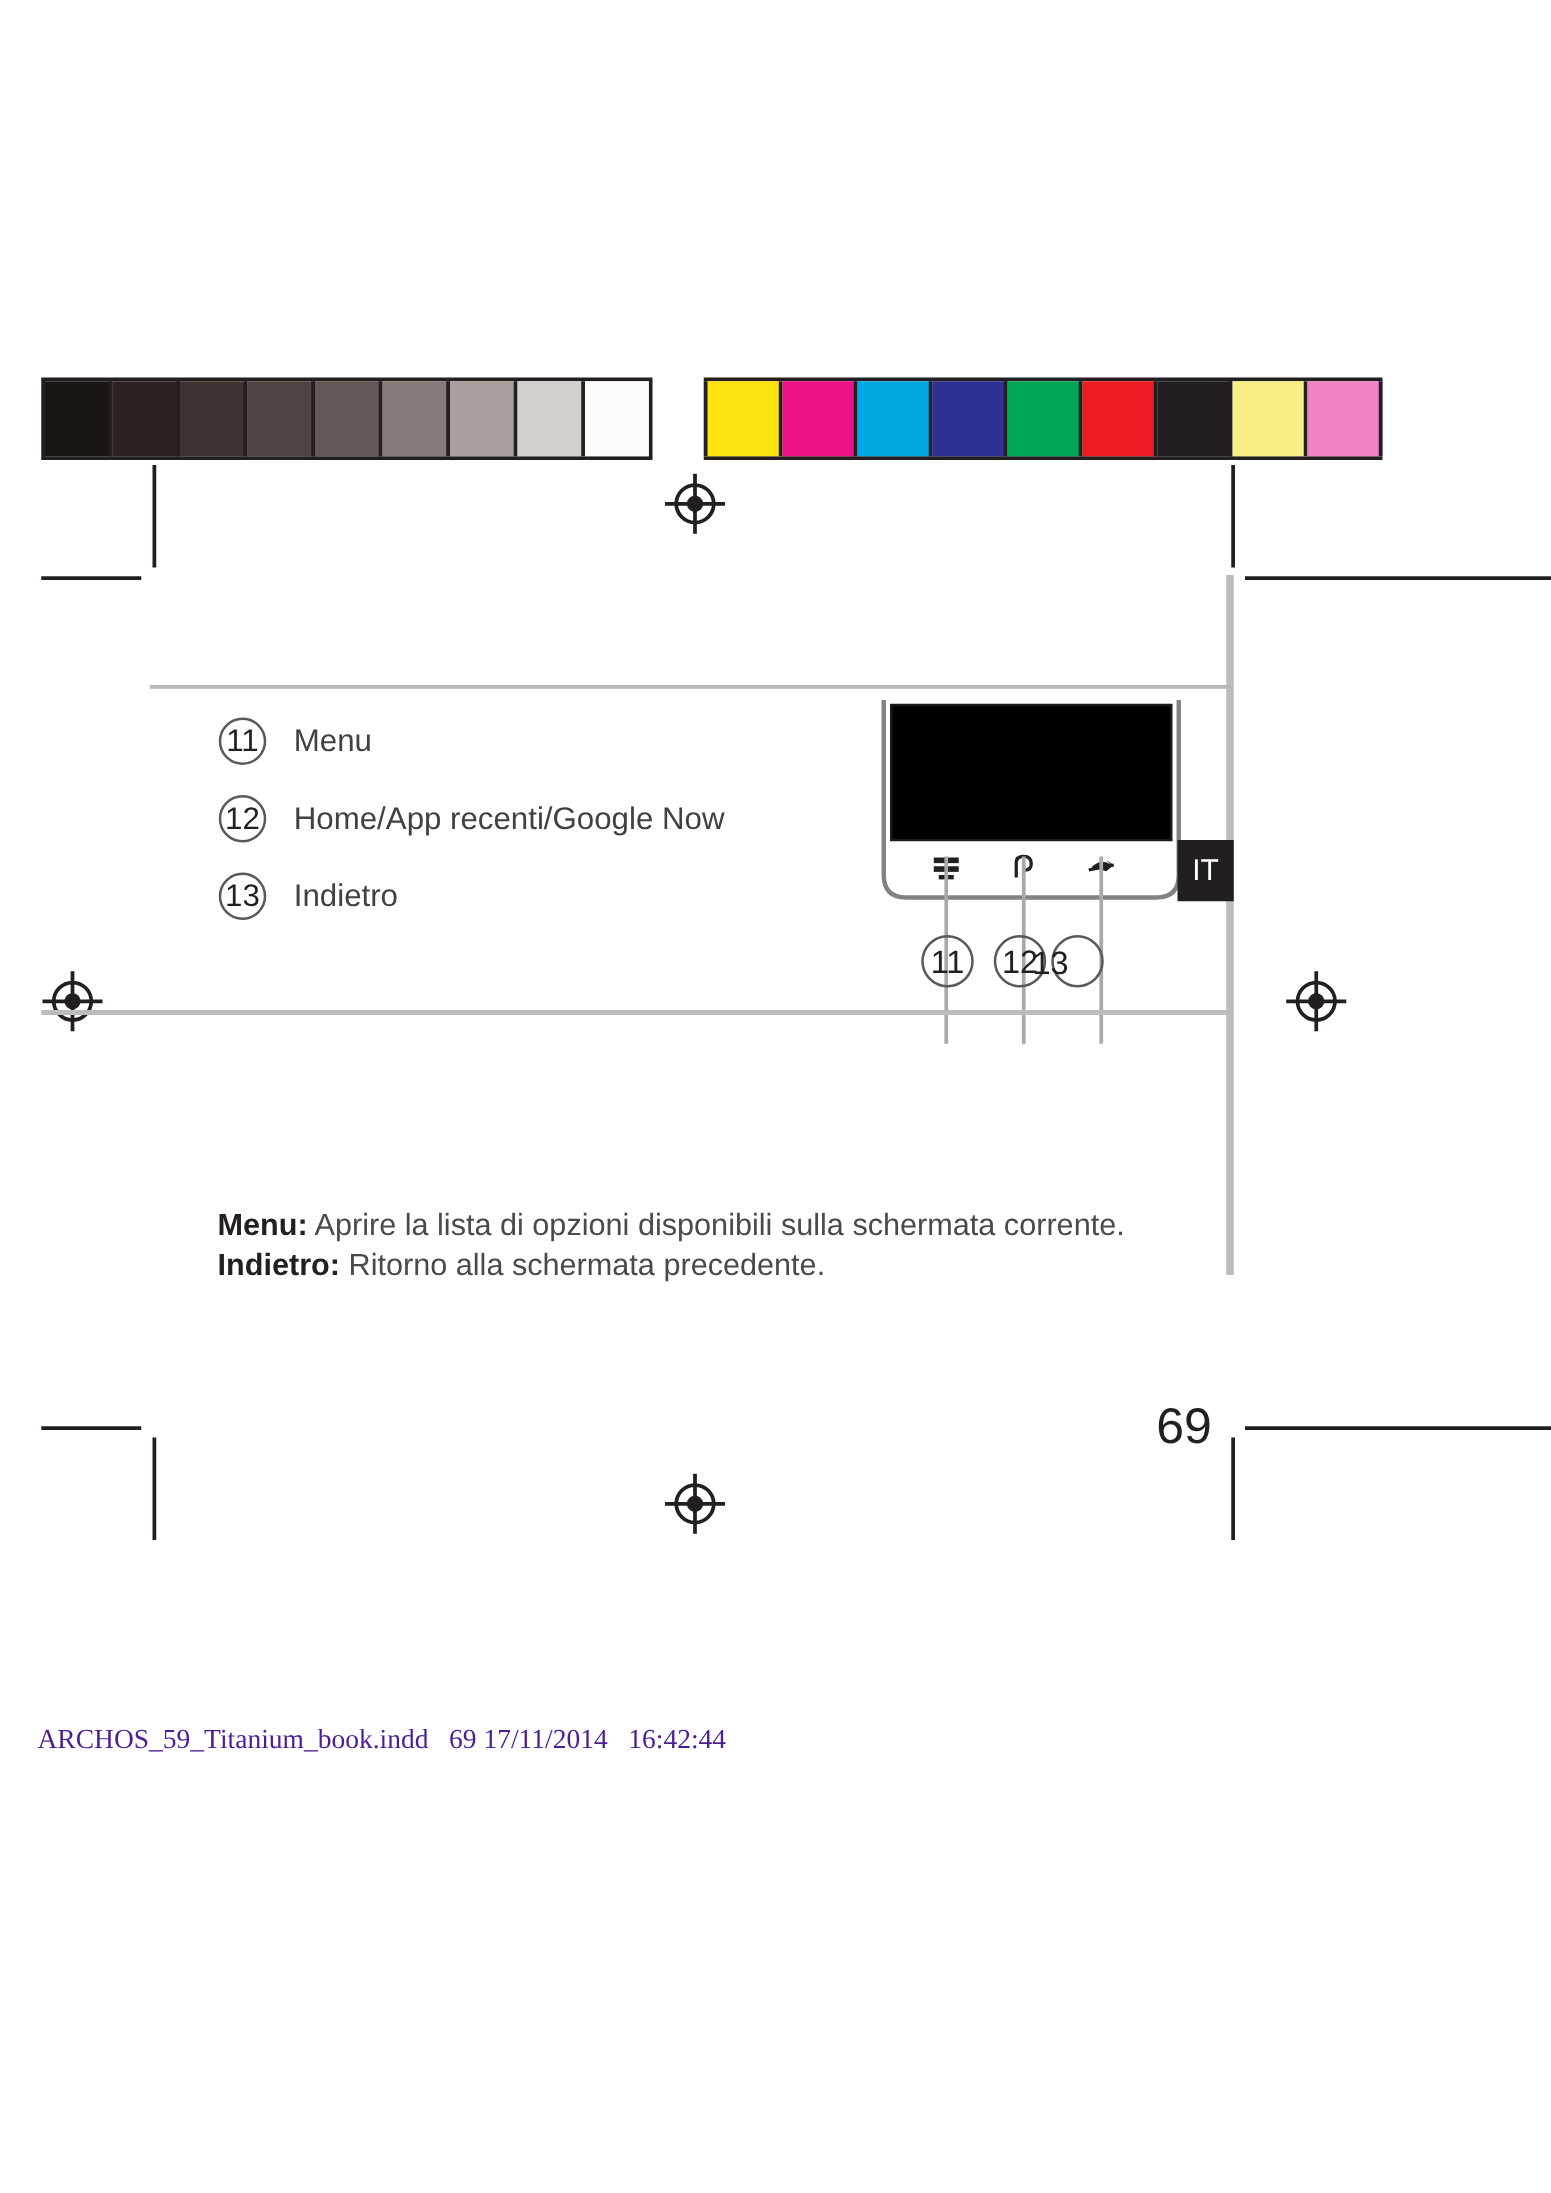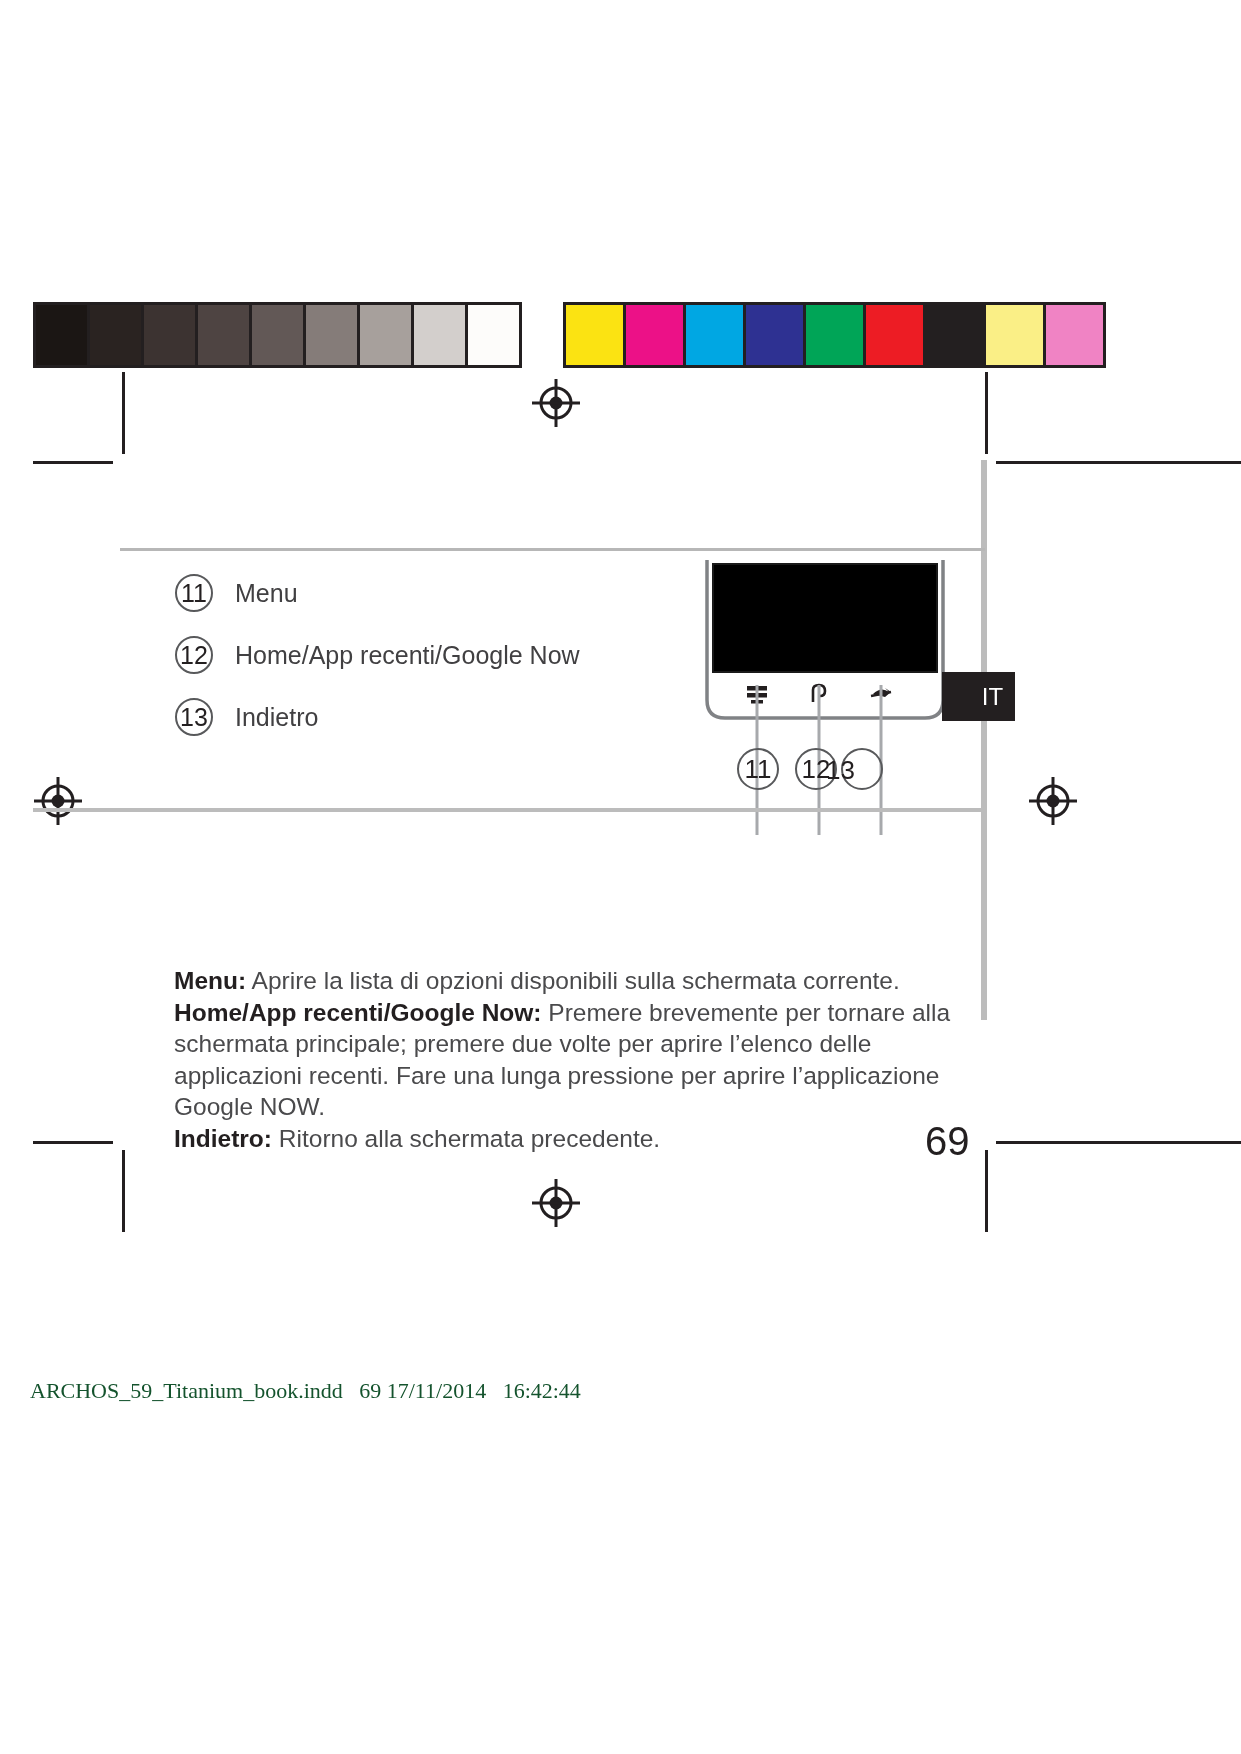--- a/index.html
+++ b/index.html
@@ -48,28 +48,28 @@
   .dev-num-text{font-size:26px;color:#231f20;}
 
   
   #body-copy{left:174px;top:965px;width:790px;font-size:24.5px;line-height:1.29;color:#4a4a4c;}
   #body-copy b{color:#231f20;font-weight:bold;}
   #body-copy p{margin:0;}
 
   
   #it-tab{
     left:942px;top:672px;width:45px;height:49px;background:#231f20;
-    color:#fff;font-size:24px;display:flex;align-items:center;justify-content:center;padding-left:28px;
+    color:#fff;font-size:24px;display:flex;align-items:center;justify-content:center;
   }
 
   
   #pageno{left:925px;top:1087px;font-size:40px;color:#231f20;margin-top:32px;}
 
   
-  #footer{left:30px;top:1378px;font-family:"Liberation Serif",serif;font-size:22px;color:#14532d;white-space:pre;}
+  #footer{left:30px;top:1378px;font-family:"Liberation Serif",serif;font-size:22px;color:#4c1d95;white-space:pre;}
 
   
   #guide-v{left:981px;top:460px;width:6px;height:560px;background:#bcbcbc;}
 </style>
 </head>
 <body>
 
 <div class="abs" id="greybar">
   <div class="sw" style="background:#1b1614"></div>
   <div class="sw" style="background:#2a2321"></div>
@@ -194,19 +194,18 @@
 
 <div class="abs dev-num" style="left:737px;top:748px;">11</div>
 <div class="abs dev-num" style="left:795px;top:748px;">12</div>
 <div class="abs dev-num empty" style="left:841px;top:748px;"></div>
 <div class="abs dev-num-text" style="left:826px;top:755px;">13</div>
 
 <div class="abs" id="it-tab">IT</div>
 
 <div class="abs" id="body-copy">
   <p><b>Menu:</b><span> Aprire la lista di opzioni disponibili sulla schermata corrente.</span></p>
-  <p><b>Home/App recenti/Google Now:</b><span> Premere brevemente per tornare alla schermata principale; premere due volte per aprire l’elenco delle applicazioni recenti. Fare una lunga pressione per aprire l’applicazione Google NOW.</span></p>
   <p><b>Indietro:</b><span> Ritorno alla schermata precedente.</span></p>
 </div>
 
 <div class="abs" id="pageno">69</div>
 
 <div class="abs" id="footer">ARCHOS_59_Titanium_book.indd   69 17/11/2014   16:42:44</div>
 
 </body></html>

